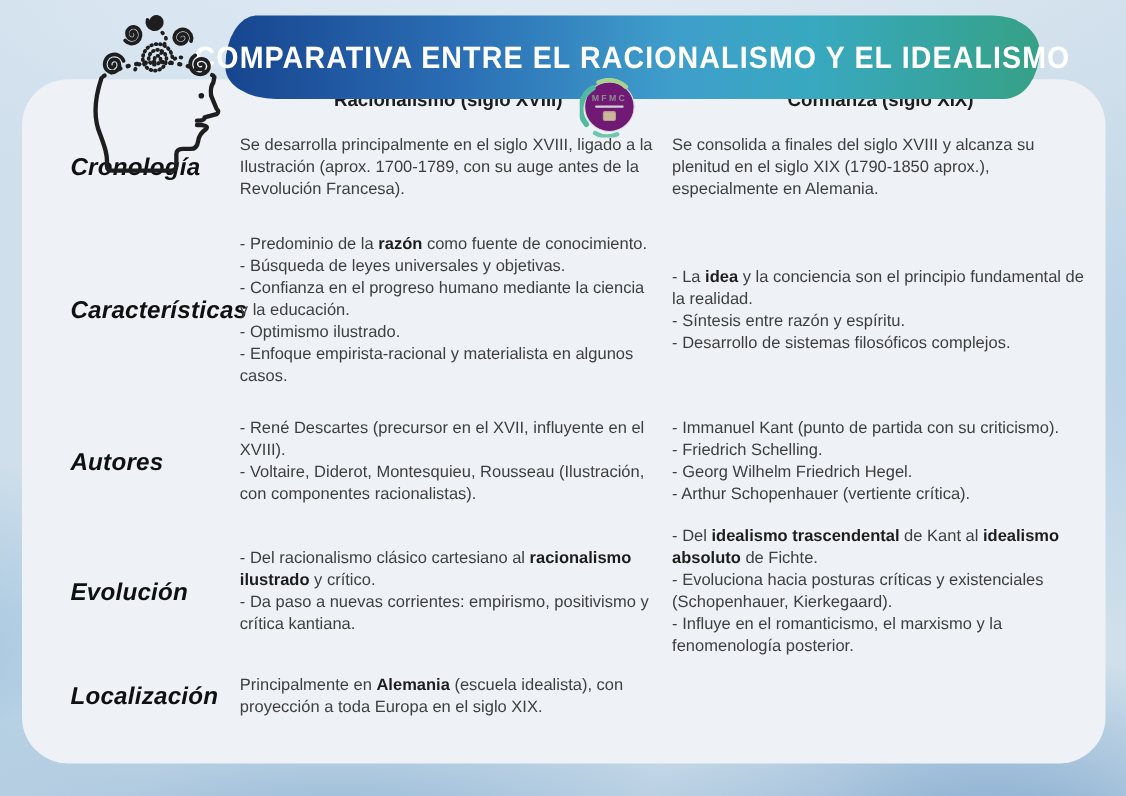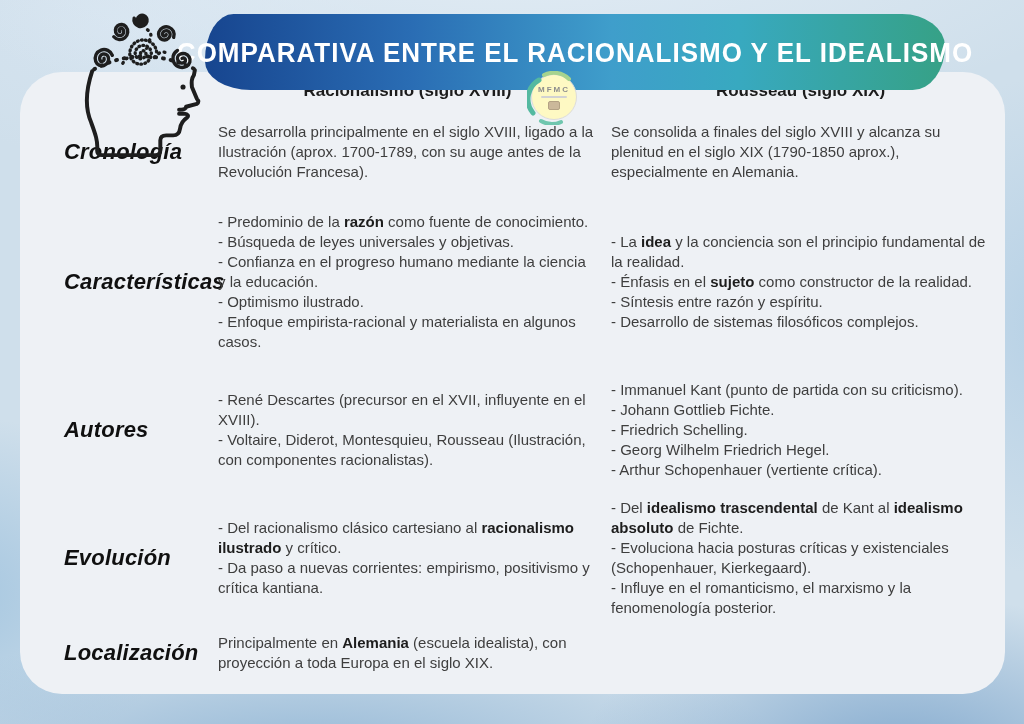--- a/index.html
+++ b/index.html
@@ -28,21 +28,21 @@
   }
   .banner-text {
     color:#ffffff; font-weight:bold; font-size:26px; letter-spacing:1px;
     white-space:nowrap; transform:scaleY(1.08);
   }
   .logo {
     position:absolute; left:527px; top:71px; width:54px; height:54px;
   }
   .logo .circle {
     position:absolute; left:4px; top:3px; width:46px; height:46px; border-radius:50%;
-    background:#fef9c3; border:1px solid #dcdcdc;
+    background:#701a75; border:1px solid #dcdcdc;
     display:flex; flex-direction:column; align-items:center; justify-content:center; gap:2px;
   }
   .logo .mfmc { font-size:8px; letter-spacing:2px; color:#8d8d8d; font-weight:bold; }
   .logo .subline { width:26px; height:2px; background:#d2d2d2; border-radius:1px; }
   .logo .thumb { width:12px; height:9px; background:#cbb89a; border-radius:2px; margin-top:1px; border:1px solid #b3a184; }
   .logo svg { position:absolute; left:0; top:0; }
   .head-icon { position:absolute; left:80px; top:8px; width:132px; height:158px; }
   .table {
     position:absolute; left:26px; right:15px; top:9px;
   }
@@ -65,21 +65,21 @@
   .r4 { margin-bottom:15px; }
 </style>
 </head>
 <body>
 
 <div class="card">
   <div class="table">
     <div class="hdr-row">
       <div></div>
       <div class="hdr-cell">Racionalismo (siglo XVIII)</div>
-      <div class="hdr-cell">Rousseau (siglo XIX)</div>
+      <div class="hdr-cell">Confianza (siglo XIX)</div>
     </div>
     <div class="rows">
       <div class="row r1">
         <div class="row-label">Cronología</div>
         <div class="cell">
             <div><span>Se desarrolla principalmente en el siglo XVIII, ligado a la Ilustración (aprox. 1700-1789, con su auge antes de la Revolución Francesa).</span></div>
           </div>
         <div class="cell">
             <div><span>Se consolida a finales del siglo XVIII y alcanza su plenitud en el siglo XIX (1790-1850 aprox.), especialmente en Alemania.</span></div>
           </div>
@@ -88,34 +88,32 @@
         <div class="row-label">Características</div>
         <div class="cell">
             <div><span>- Predominio de la </span><b>razón</b><span> como fuente de conocimiento.</span></div>
             <div><span>- Búsqueda de leyes universales y objetivas.</span></div>
             <div><span>- Confianza en el progreso humano mediante la ciencia y la educación.</span></div>
             <div><span>- Optimismo ilustrado.</span></div>
             <div><span>- Enfoque empirista-racional y materialista en algunos casos.</span></div>
           </div>
         <div class="cell">
             <div><span>- La </span><b>idea</b><span> y la conciencia son el principio fundamental de la realidad.</span></div>
-            <div><span>- Énfasis en el </span><b>sujeto</b><span> como constructor de la realidad.</span></div>
             <div><span>- Síntesis entre razón y espíritu.</span></div>
             <div><span>- Desarrollo de sistemas filosóficos complejos.</span></div>
           </div>
       </div>
       <div class="row r3">
         <div class="row-label">Autores</div>
         <div class="cell">
             <div><span>- René Descartes (precursor en el XVII, influyente en el XVIII).</span></div>
             <div><span>- Voltaire, Diderot, Montesquieu, Rousseau (Ilustración, con componentes racionalistas).</span></div>
           </div>
         <div class="cell">
             <div><span>- Immanuel Kant (punto de partida con su criticismo).</span></div>
-            <div><span>- Johann Gottlieb Fichte.</span></div>
             <div><span>- Friedrich Schelling.</span></div>
             <div><span>- Georg Wilhelm Friedrich Hegel.</span></div>
             <div><span>- Arthur Schopenhauer (vertiente crítica).</span></div>
           </div>
       </div>
       <div class="row r4">
         <div class="row-label">Evolución</div>
         <div class="cell">
             <div><span>- Del racionalismo clásico cartesiano al </span><b>racionalismo ilustrado</b><span> y crítico.</span></div>
             <div><span>- Da paso a nuevas corrientes: empirismo, positivismo y crítica kantiana.</span></div>

